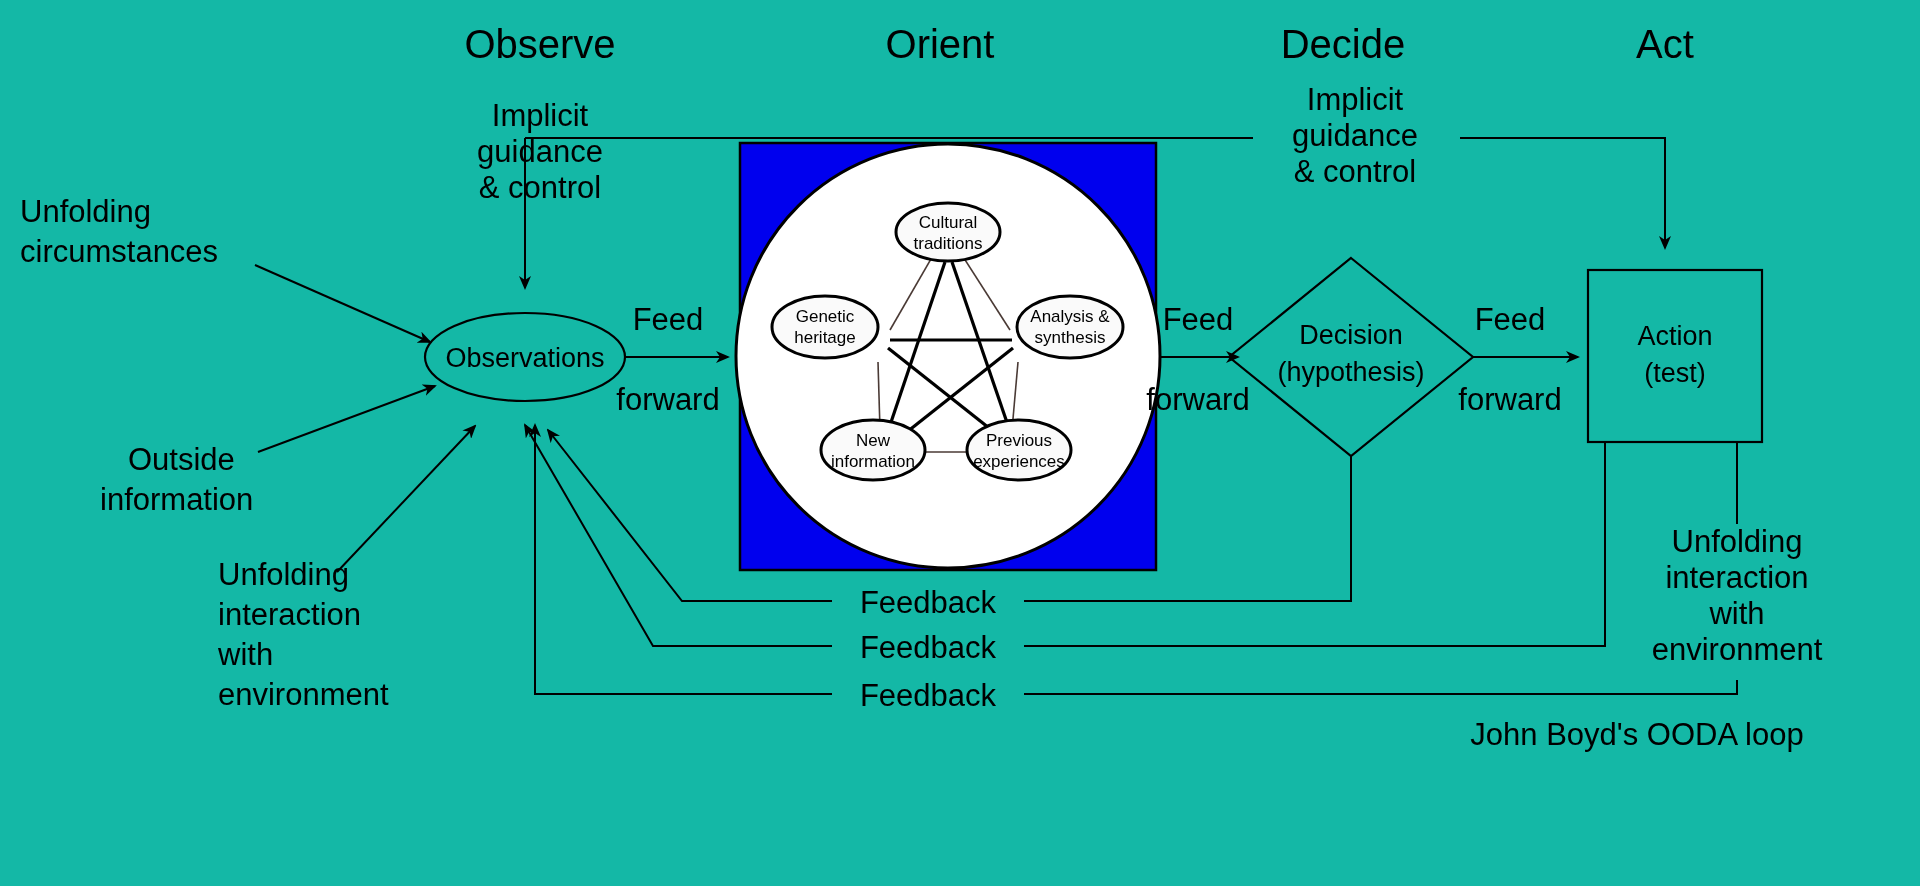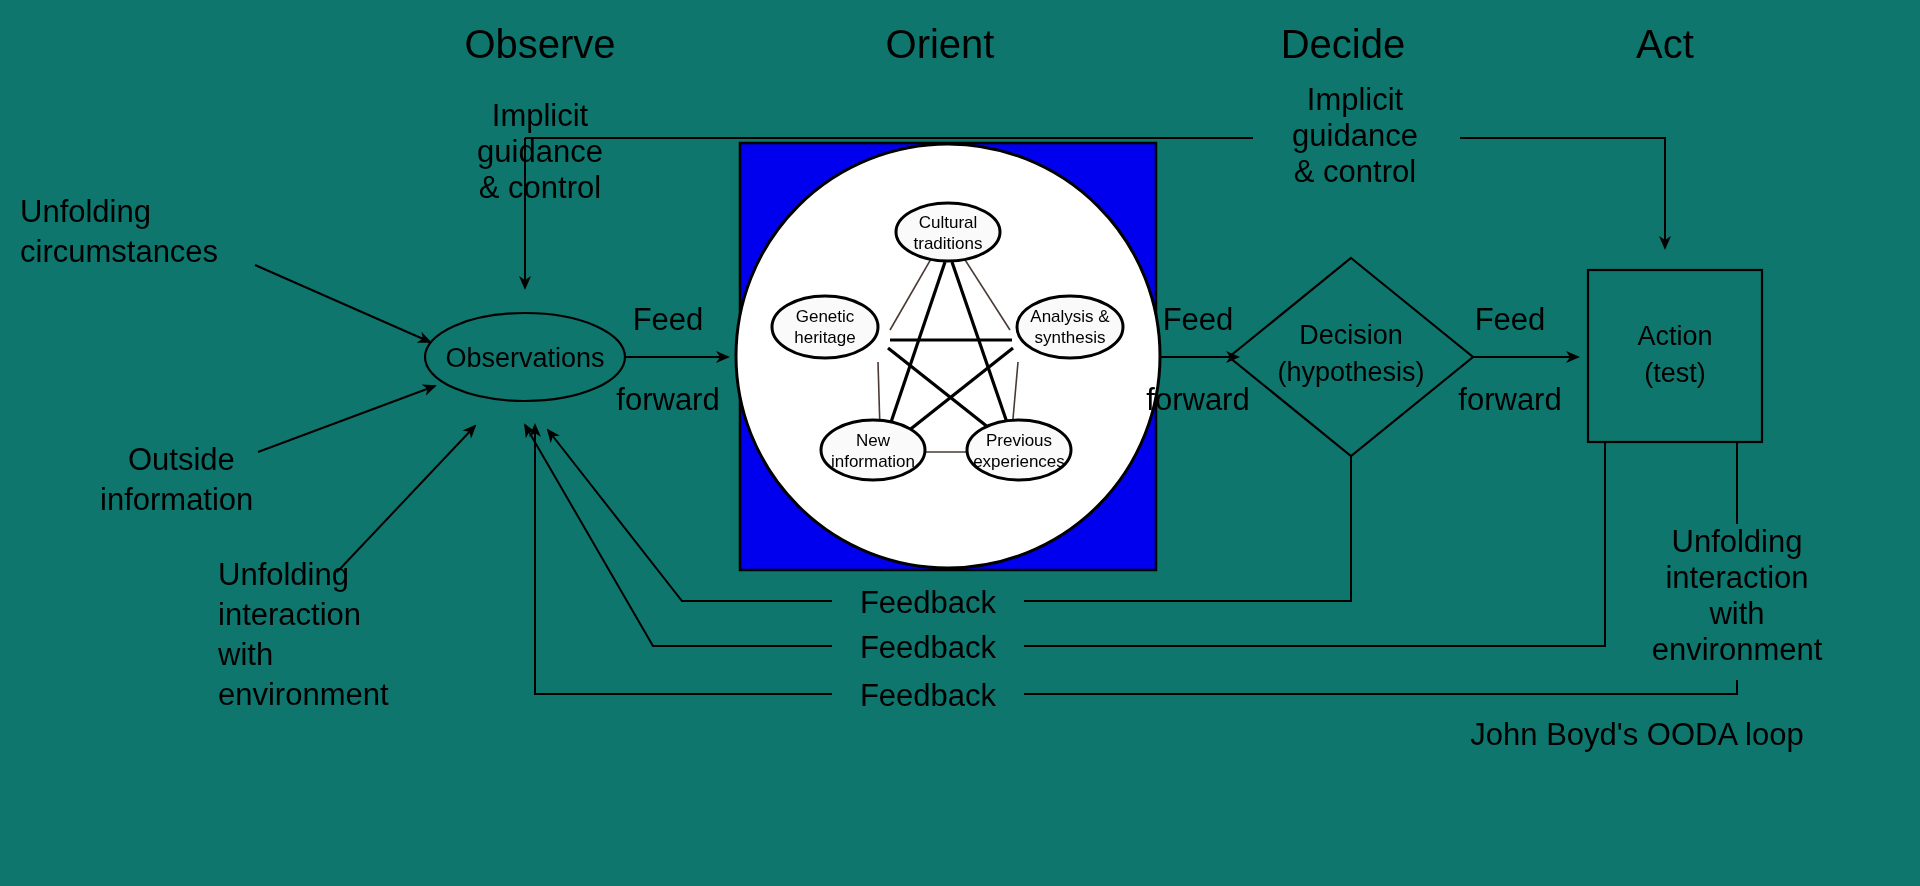--- a/index.html
+++ b/index.html
@@ -4,21 +4,21 @@
 <style>
   html, body {
     margin: 0;
     padding: 0;
     background: #ffffff;
   }
   #page {
     position: relative;
     width: 1920px;
     height: 886px;
-    background: #0f766e;
+    background: #14b8a6;
     overflow: hidden;
     font-family: "Liberation Sans", sans-serif;
   }
   svg#diagram {
     position: absolute;
     left: 0;
     top: 0;
     width: 1920px;
     height: 886px;
   }

